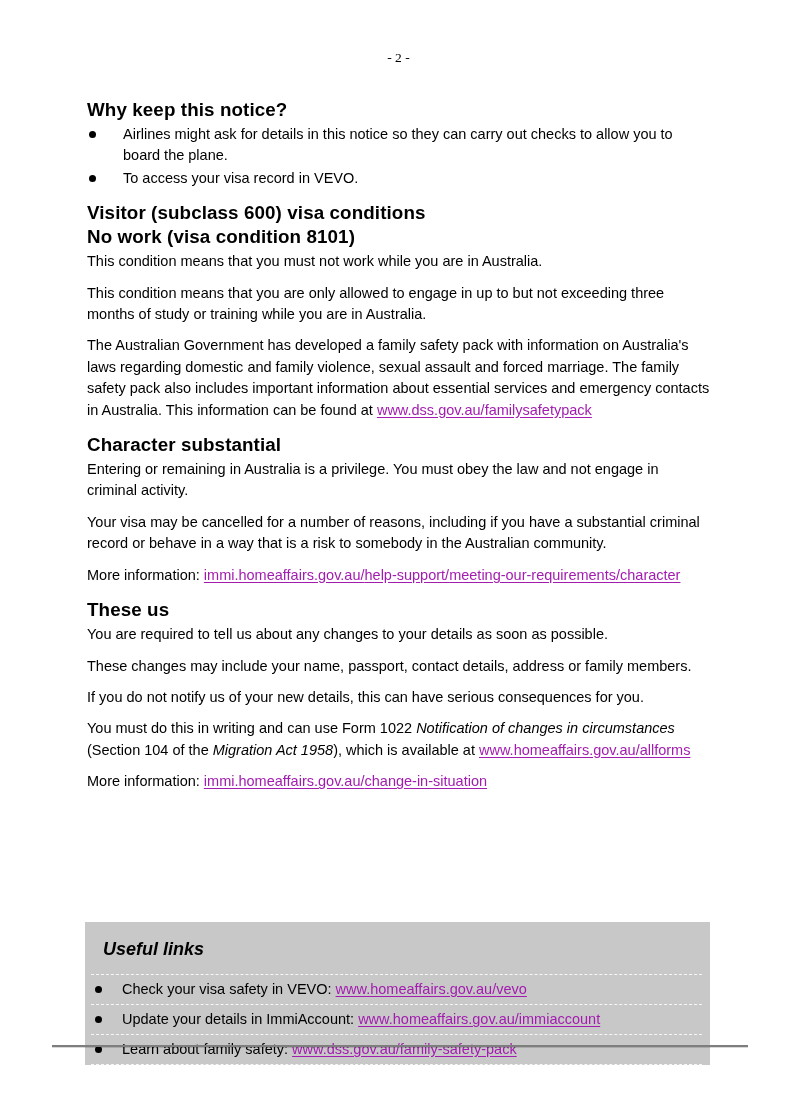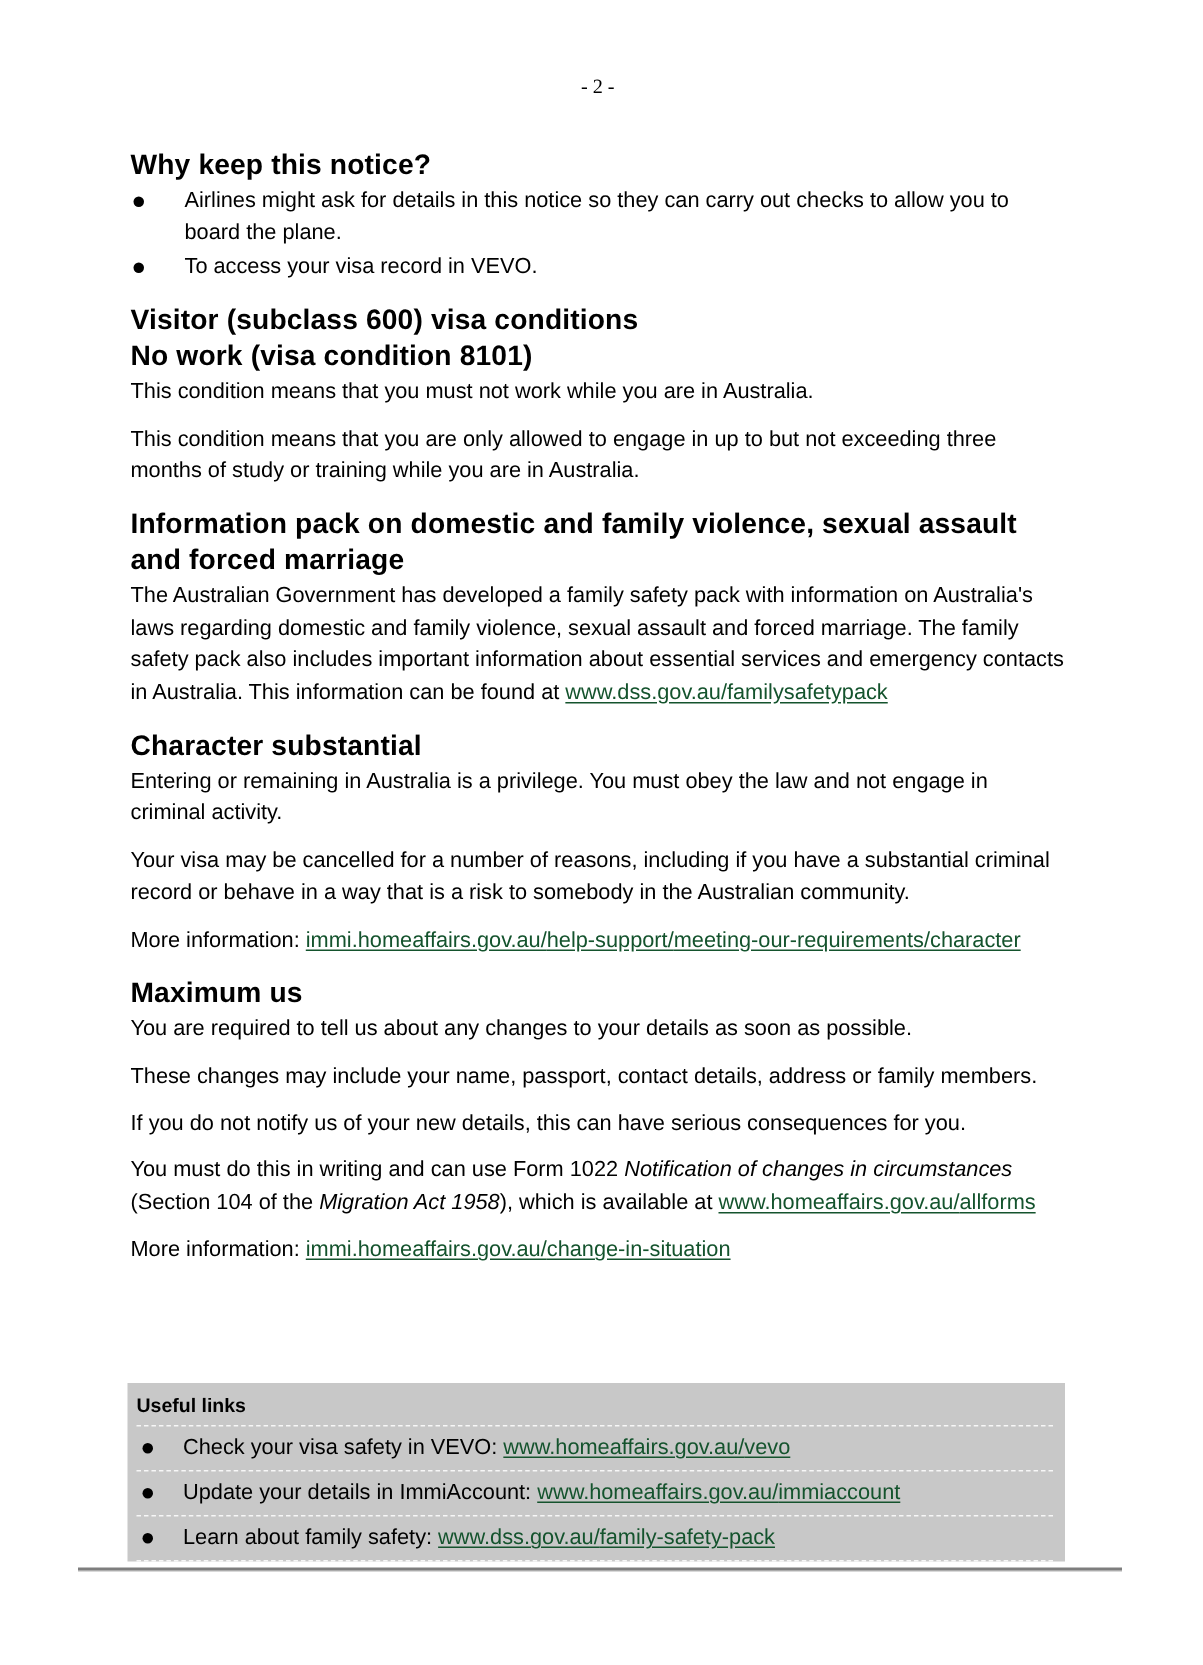--- a/index.html
+++ b/index.html
@@ -37,32 +37,32 @@
     position:relative;
     padding:0 0 0 36px;
     font-size:14.5px;line-height:21.4px;
     margin:0 0 1px 0;
   }
   .content li::before{
     content:"";position:absolute;left:2px;top:7px;
     width:7px;height:7px;border-radius:50%;background:#000;
   }
   .lnk{
-    color:#14532d;text-decoration:underline;cursor:pointer;
+    color:#a21caf;text-decoration:underline;cursor:pointer;
     text-underline-offset:2px;
   }
   .it{font-style:italic;text-align:right;}
   .links-box{
     position:absolute;left:85px;top:922px;width:625px;
     box-sizing:border-box;
     background:var(--box-bg,#c8c8c8);
     padding:2px 8px 0 6px;
   }
   .links-box h2{
-    font-size:13px;line-height:26px;font-weight:bold;margin:0;
+    font-size:18px;line-height:26px;font-weight:bold;margin:12px;font-style:italic;
   }
   .links-box ul{list-style:none;margin:0;padding:0;}
   .links-box li{
     position:relative;
     padding:4px 0 4px 31px;
     font-size:14.5px;line-height:21px;
     border-top:1px dashed rgba(255,255,255,0.85);
   }
   .links-box li:last-child{border-bottom:1px dashed rgba(255,255,255,0.85);}
   .links-box li::before{
@@ -95,36 +95,33 @@
         <h2>
           <div>Visitor (subclass 600) visa conditions</div>
           <div>No work (visa condition 8101)</div>
         </h2>
         <p><span class="">This condition means that you must not work while you are in Australia.</span></p>
       </section>
       <section>
         <p><span class="">This condition means that you are only allowed to engage in up to but not exceeding three months of study or training while you are in Australia.</span></p>
       </section>
       <section>
-        <h2>
-          <div>Information pack on domestic and family violence, sexual assault and forced marriage</div>
-        </h2>
         <p><span class="">The Australian Government has developed a family safety pack with information on Australia's laws regarding domestic and family violence, sexual assault and forced marriage. The family safety pack also includes important information about essential services and emergency contacts in Australia. This information can be found at </span><span class="lnk">www.dss.gov.au/<wbr>familysafetypack</span></p>
       </section>
       <section>
         <h2>
           <div>Character substantial</div>
         </h2>
         <p><span class="">Entering or remaining in Australia is a privilege. You must obey the law and not engage in criminal activity.</span></p>
         <p><span class="">Your visa may be cancelled for a number of reasons, including if you have a substantial criminal record or behave in a way that is a risk to somebody in the Australian community.</span></p>
         <p><span class="">More information: </span><span class="lnk">immi.homeaffairs.gov.au/<wbr>help-support/<wbr>meeting-our-requirements/<wbr>character</span></p>
       </section>
       <section>
         <h2>
-          <div>Maximum us</div>
+          <div>These us</div>
         </h2>
         <p><span class="">You are required to tell us about any changes to your details as soon as possible.</span></p>
         <p><span class="">These changes may include your name, passport, contact details, address or family members.</span></p>
         <p><span class="">If you do not notify us of your new details, this can have serious consequences for you.</span></p>
         <p><span class="">You must do this in writing and can use Form 1022 </span><span class="it">Notification of changes in circumstances</span><span class=""> (Section 104 of the </span><span class="it">Migration Act 1958</span><span class="">), which is available at </span><span class="lnk">www.homeaffairs.gov.au/<wbr>allforms</span></p>
         <p><span class="">More information: </span><span class="lnk">immi.homeaffairs.gov.au/<wbr>change-in-situation</span></p>
       </section>
     </main>
 
   <section class="links-box">

